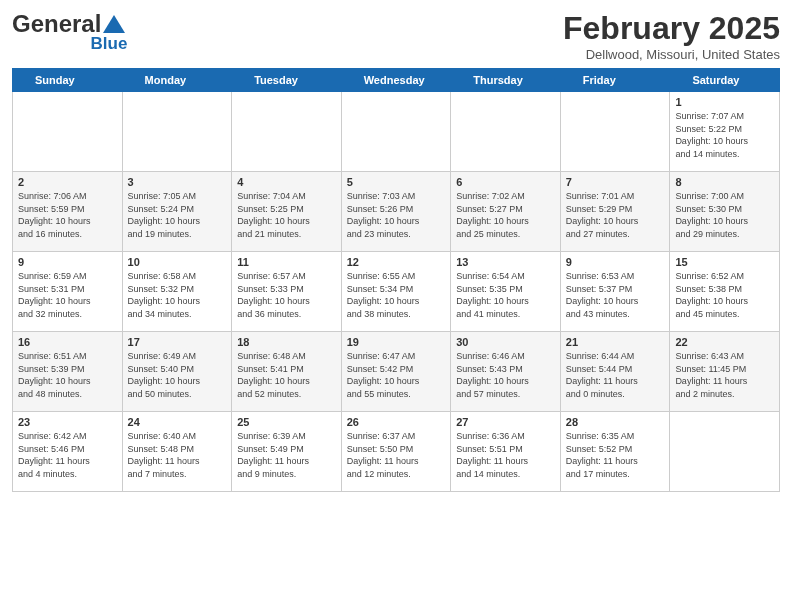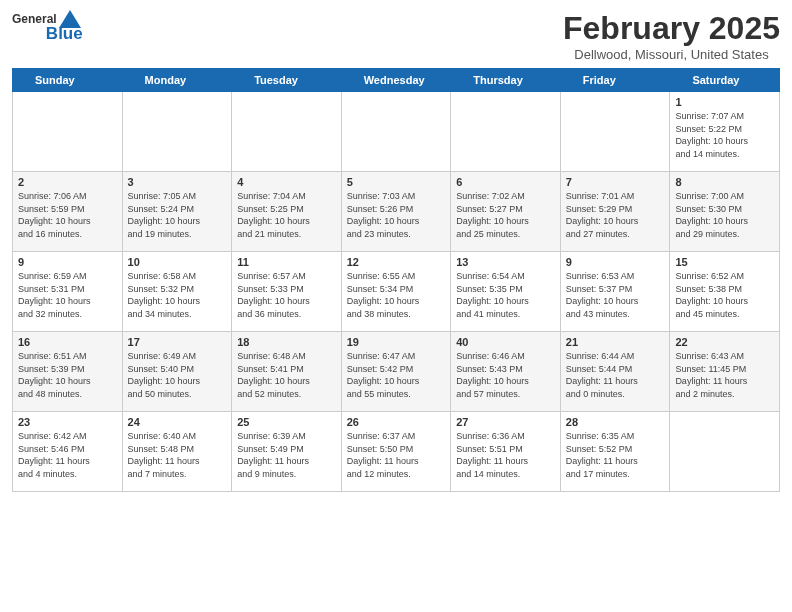--- a/index.html
+++ b/index.html
@@ -19,21 +19,21 @@
       display: flex;
       justify-content: space-between;
       align-items: flex-start;
       margin-bottom: 6px;
     }
     .logo {
       display: flex;
       align-items: center;
     }
     .title-block {
-      text-align: center;
+      text-align: right;
     }
     .main-title {
       font-size: 32px;
       font-weight: bold;
       color: #333;
     }
     .subtitle {
       font-size: 13px;
       color: #555;
     }
@@ -84,21 +84,21 @@
     }
   </style>
 </head>
 <body>
 
 <div class="container">
   <div class="header">
     <div class="logo">
       <div>
         <div style="display:flex;align-items:center;">
-          <span style="font-size:12px;font-weight:bold;color:#333;">General</span>
+          <span style="font-size:24px;font-weight:bold;color:#333;">General</span>
           <svg width="22" height="18" viewBox="0 0 22 18" style="margin:0 2px;">
             <polygon points="11,0 22,18 0,18" fill="#1a6ab1"></polygon>
           </svg>
         </div>
         <div style="font-size:17px;font-weight:bold;color:#1a6ab1;margin-top:-4px;text-align:right;">Blue</div>
       </div>
     </div>
     <div class="title-block">
       <div class="main-title">February 2025</div>
       <div class="subtitle">Dellwood, Missouri, United States</div>
@@ -258,21 +258,21 @@
 and 52 minutes.</div>
           </td>
           <td>
             <span class="day-number">19</span>
             <div class="day-info" style="white-space: pre-line;">Sunrise: 6:47 AM
 Sunset: 5:42 PM
 Daylight: 10 hours
 and 55 minutes.</div>
           </td>
           <td>
-            <span class="day-number">40</span>
+            <span class="day-number">30</span>
             <div class="day-info" style="white-space: pre-line;">Sunrise: 6:46 AM
 Sunset: 5:43 PM
 Daylight: 10 hours
 and 57 minutes.</div>
           </td>
           <td>
             <span class="day-number">21</span>
             <div class="day-info" style="white-space: pre-line;">Sunrise: 6:44 AM
 Sunset: 5:44 PM
 Daylight: 11 hours

